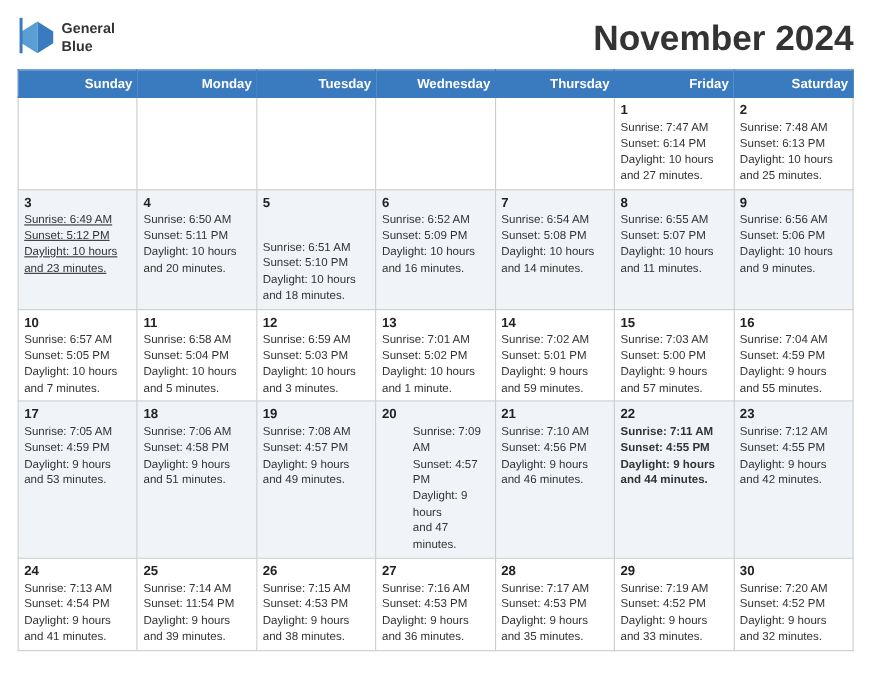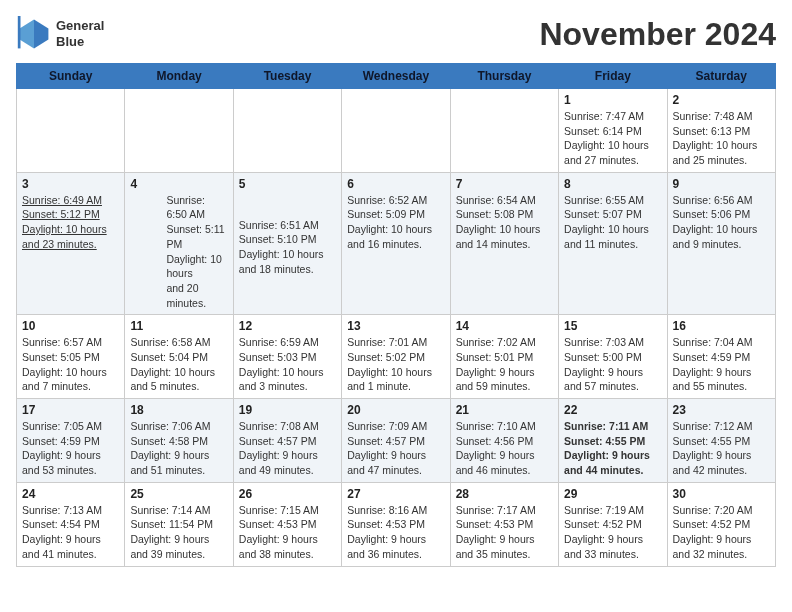--- a/index.html
+++ b/index.html
@@ -43,23 +43,23 @@
       font-size: 15px;
       color: #555;
     }
     .calendar {
       width: 100%;
       border-collapse: collapse;
       font-size: 11px;
     }
     .calendar th {
       background: #3a7abf;
-      color: #0f172a;
+      color: #ffffff;
       padding: 5px 4px;
-      text-align: center;
+      text-align: right;
       font-size: 12px;
       font-weight: bold;
       border: 1px solid #3a7abf;
     }
     .calendar td {
       border: 1px solid #ccc;
       padding: 4px 5px;
       vertical-align: top;
       width: 108px;
       min-height: 80px;
@@ -149,21 +149,21 @@
       <tr class="row-even">
         <td>
           <div class="day-num">3</div>
           <div class="day-info" style="white-space: pre-line; text-decoration: underline;">Sunrise: 6:49 AM
 Sunset: 5:12 PM
 Daylight: 10 hours
 and 23 minutes.</div>
         </td>
         <td>
           <div class="day-num">4</div>
-          <div class="day-info" style="white-space: pre-line; margin-left: 36px;">Sunrise: 6:50 AM
+          <div class="day-info" style="white-space: pre-line;">Sunrise: 6:50 AM
 Sunset: 5:11 PM
 Daylight: 10 hours
 and 20 minutes.</div>
         </td>
         <td>
           <div class="day-num">5</div>
           <div class="day-info" style="white-space: pre-line; margin-top: 27px;">Sunrise: 6:51 AM
 Sunset: 5:10 PM
 Daylight: 10 hours
 and 18 minutes.</div>
@@ -265,21 +265,21 @@
         </td>
         <td>
           <div class="day-num">19</div>
           <div class="day-info" style="white-space: pre-line;">Sunrise: 7:08 AM
 Sunset: 4:57 PM
 Daylight: 9 hours
 and 49 minutes.</div>
         </td>
         <td>
           <div class="day-num">20</div>
-          <div class="day-info" style="white-space: pre-line;">Sunrise: 7:09 AM
+          <div class="day-info" style="white-space: pre-line; margin-left: 28px;">Sunrise: 7:09 AM
 Sunset: 4:57 PM
 Daylight: 9 hours
 and 47 minutes.</div>
         </td>
         <td>
           <div class="day-num">21</div>
           <div class="day-info" style="white-space: pre-line;">Sunrise: 7:10 AM
 Sunset: 4:56 PM
 Daylight: 9 hours
 and 46 minutes.</div>
@@ -316,21 +316,21 @@
         </td>
         <td>
           <div class="day-num">26</div>
           <div class="day-info" style="white-space: pre-line;">Sunrise: 7:15 AM
 Sunset: 4:53 PM
 Daylight: 9 hours
 and 38 minutes.</div>
         </td>
         <td>
           <div class="day-num">27</div>
-          <div class="day-info" style="white-space: pre-line;">Sunrise: 8:16 AM
+          <div class="day-info" style="white-space: pre-line;">Sunrise: 7:16 AM
 Sunset: 4:53 PM
 Daylight: 9 hours
 and 36 minutes.</div>
         </td>
         <td>
           <div class="day-num">28</div>
           <div class="day-info" style="white-space: pre-line;">Sunrise: 7:17 AM
 Sunset: 4:53 PM
 Daylight: 9 hours
 and 35 minutes.</div>

